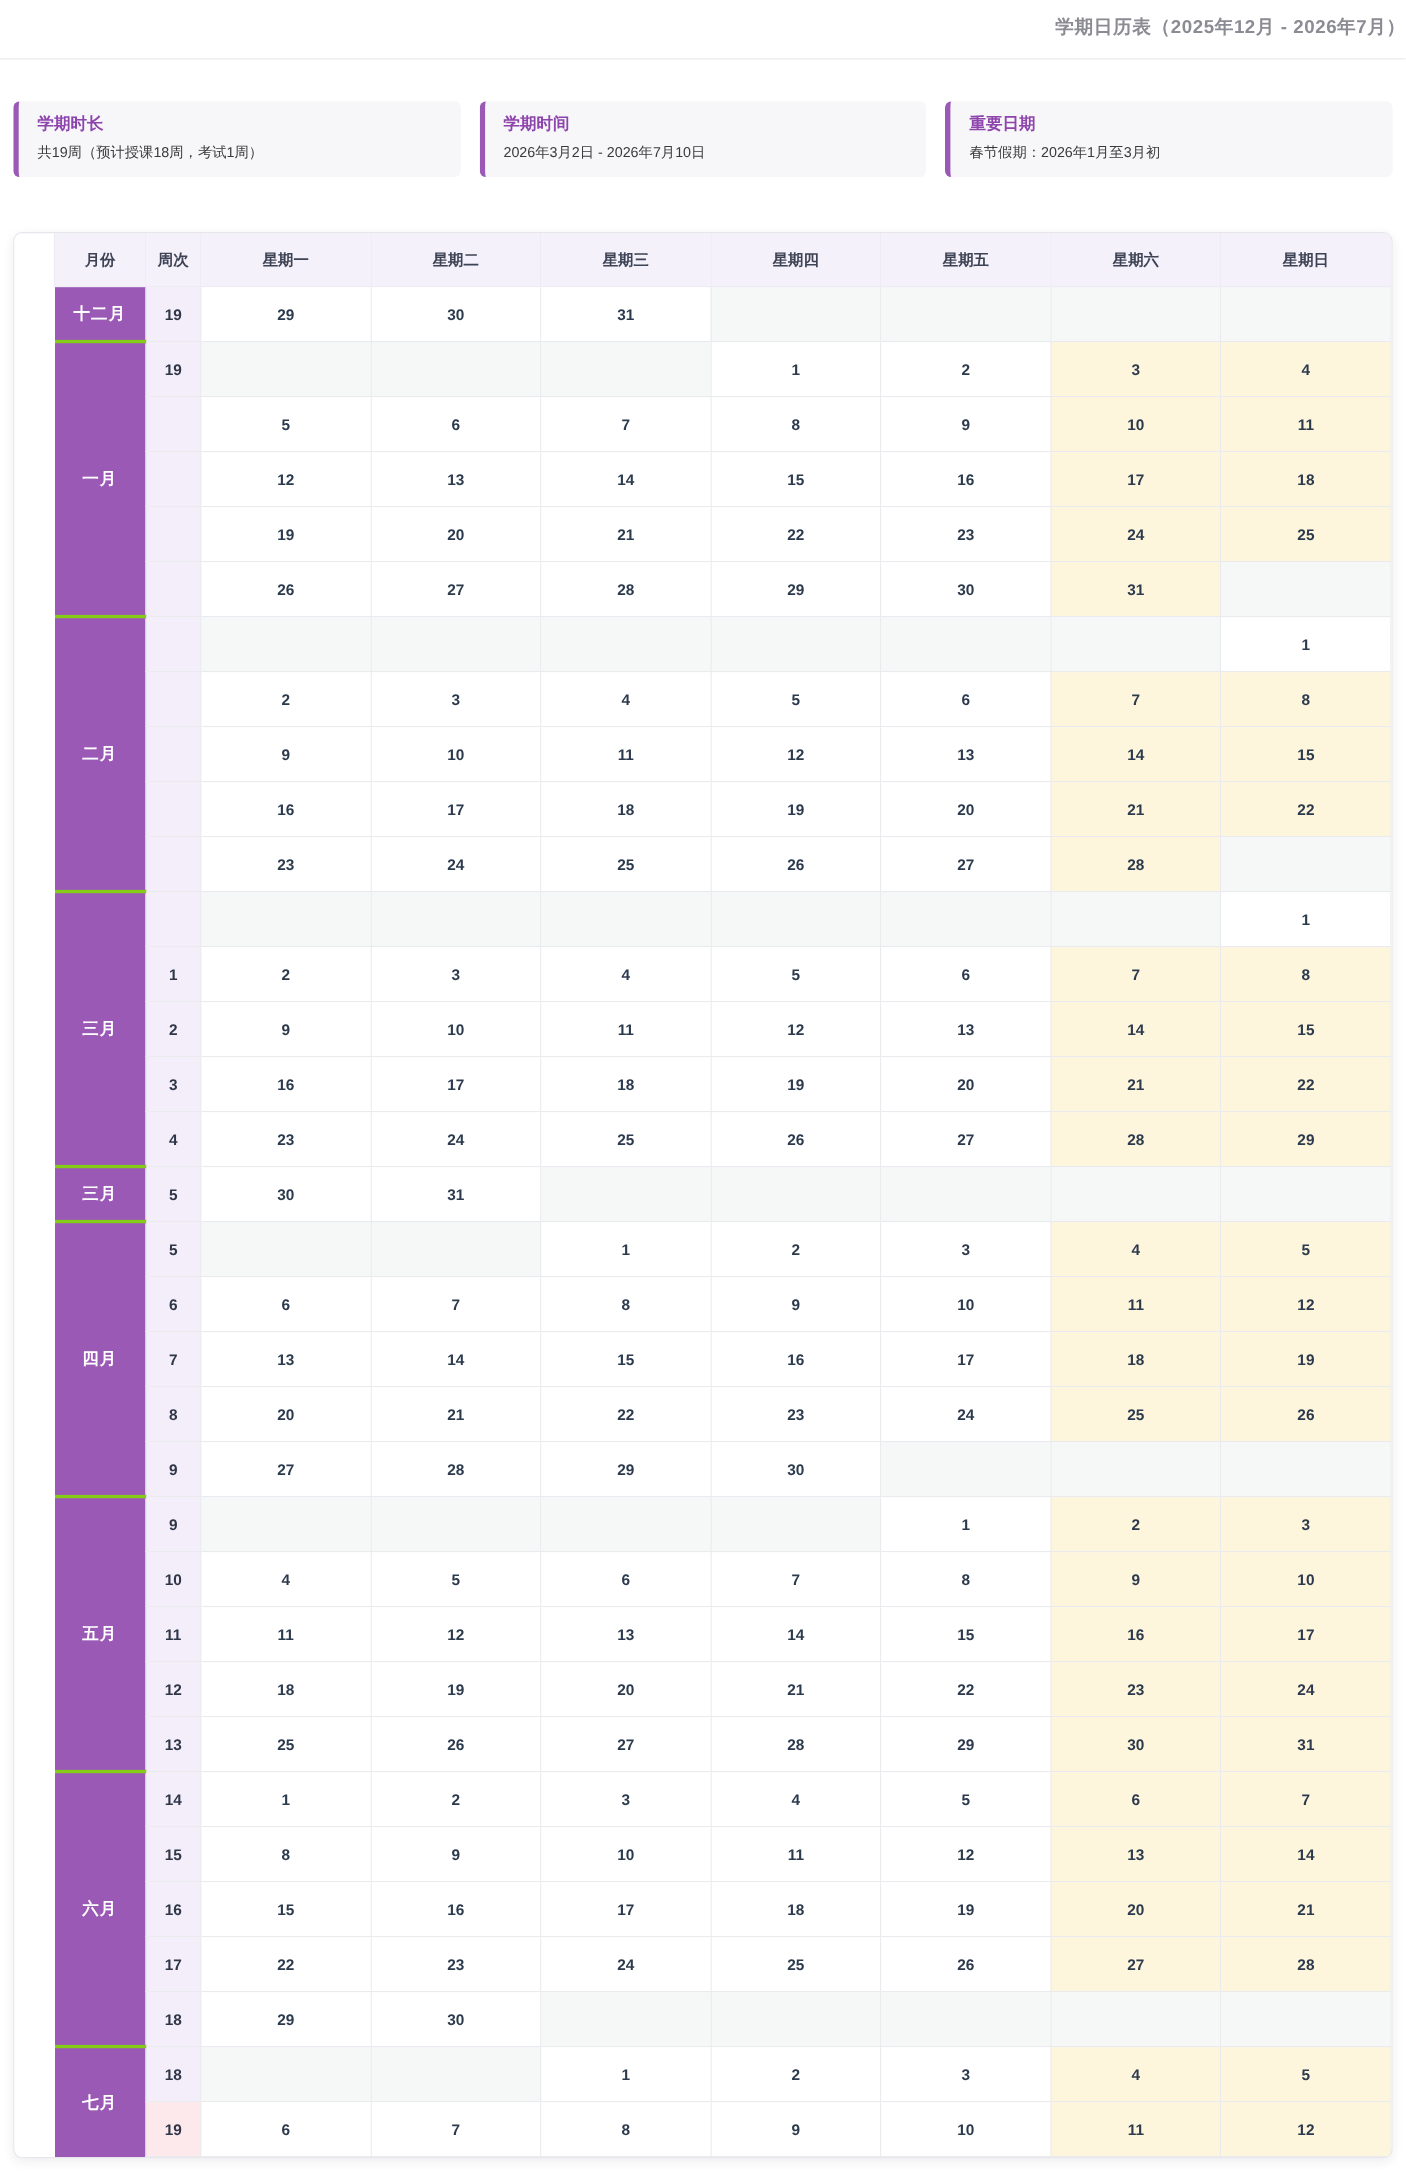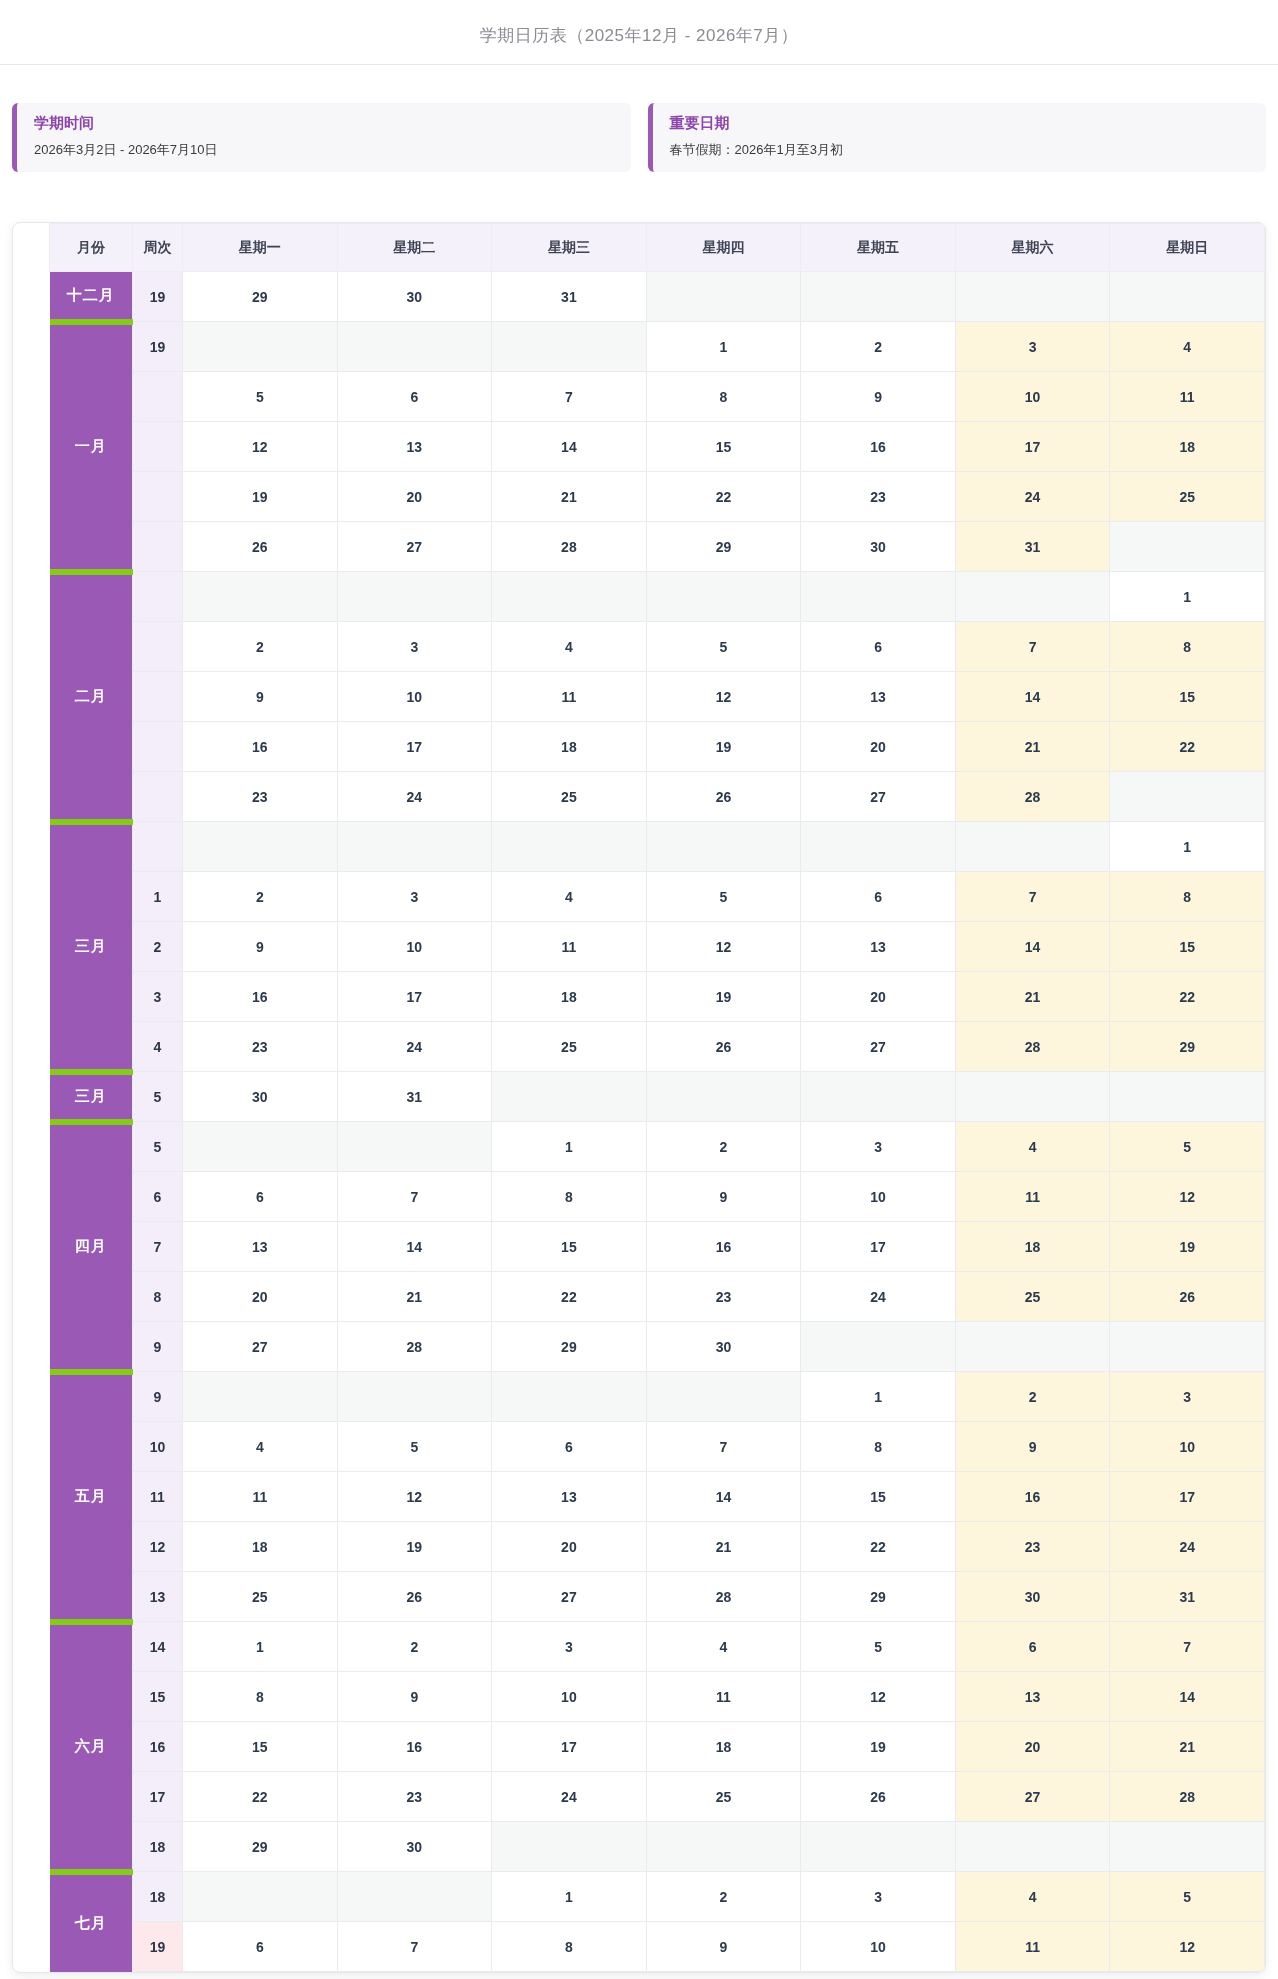--- a/index.html
+++ b/index.html
@@ -2,22 +2,22 @@
 <html><head>
 <meta charset="utf-8">
 <style>
   * { box-sizing: border-box; }
   html,body { margin:0; padding:0; background:#ffffff; }
   body {
     width:1278px; min-height:1979px;
     font-family:"Liberation Sans","DejaVu Sans",sans-serif;
   }
   .page-title {
-    text-align:center; color:#8b8b93; font-size:17px;
-    padding-top:24px; font-weight:400; letter-spacing:.5px;
+    text-align:right; color:#8b8b93; font-size:17px;
+    padding-top:13px; font-weight:700; letter-spacing:.5px;
   }
   .divider { border:none; border-top:1px solid #e8e8e8; margin:17px 0 0; }
 
   .cards { display:flex; gap:17px; margin:38px 12px 0; }
   .card {
     flex:1; background:#f7f7f9; border-left:5px solid #9b59b6;
     border-radius:6px; padding:11px 17px 13px;
   }
   .card-heading { margin:0 0 8px; font-size:15px; font-weight:bold; color:#8e44ad; }
   .card-text { margin:0; font-size:13px; color:#3a3a3c; }
@@ -39,29 +39,33 @@
     border:1px solid #e9ebee; background:#ffffff;
   }
   td.weekend { background:#fdf5dc; }
   td.empty   { background:#f6f8f8; }
   td.week    { background:#f3eef9; color:#2f3648; }
   td.week.exam { background:#fde9ec; }
   td.month {
     background:#9b59b6; color:#ffffff; font-size:15px;
     border:none; letter-spacing:1px;margin-left:28px;
   }
-  td.month.sep { border-top:6px solid #84cc16; }
+  td.month.sep { border-top:3px solid #84cc16; }
 </style>
 </head>
 <body>
 
 <div class="page-title">学期日历表（2025年12月 - 2026年7月）</div>
 <hr class="divider">
 
 <div class="cards">
+  <div class="card">
+    <h3 class="card-heading">学期时长</h3>
+    <p class="card-text">共19周（预计授课18周，考试1周）</p>
+  </div>
   <div class="card">
     <h3 class="card-heading">学期时间</h3>
     <p class="card-text">2026年3月2日 - 2026年7月10日</p>
   </div>
   <div class="card">
     <h3 class="card-heading">重要日期</h3>
     <p class="card-text">春节假期：2026年1月至3月初</p>
   </div>
 </div>
 

